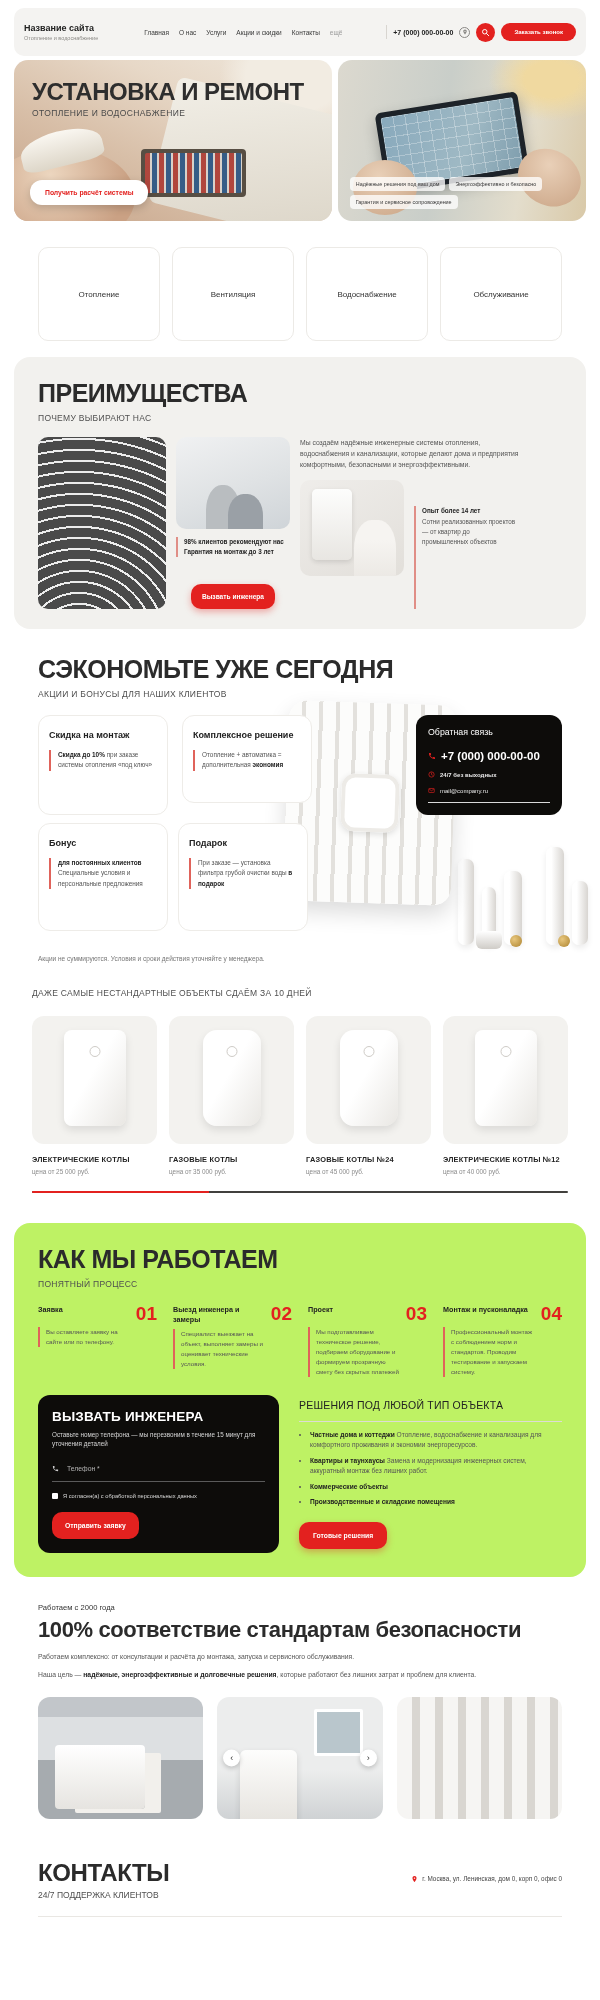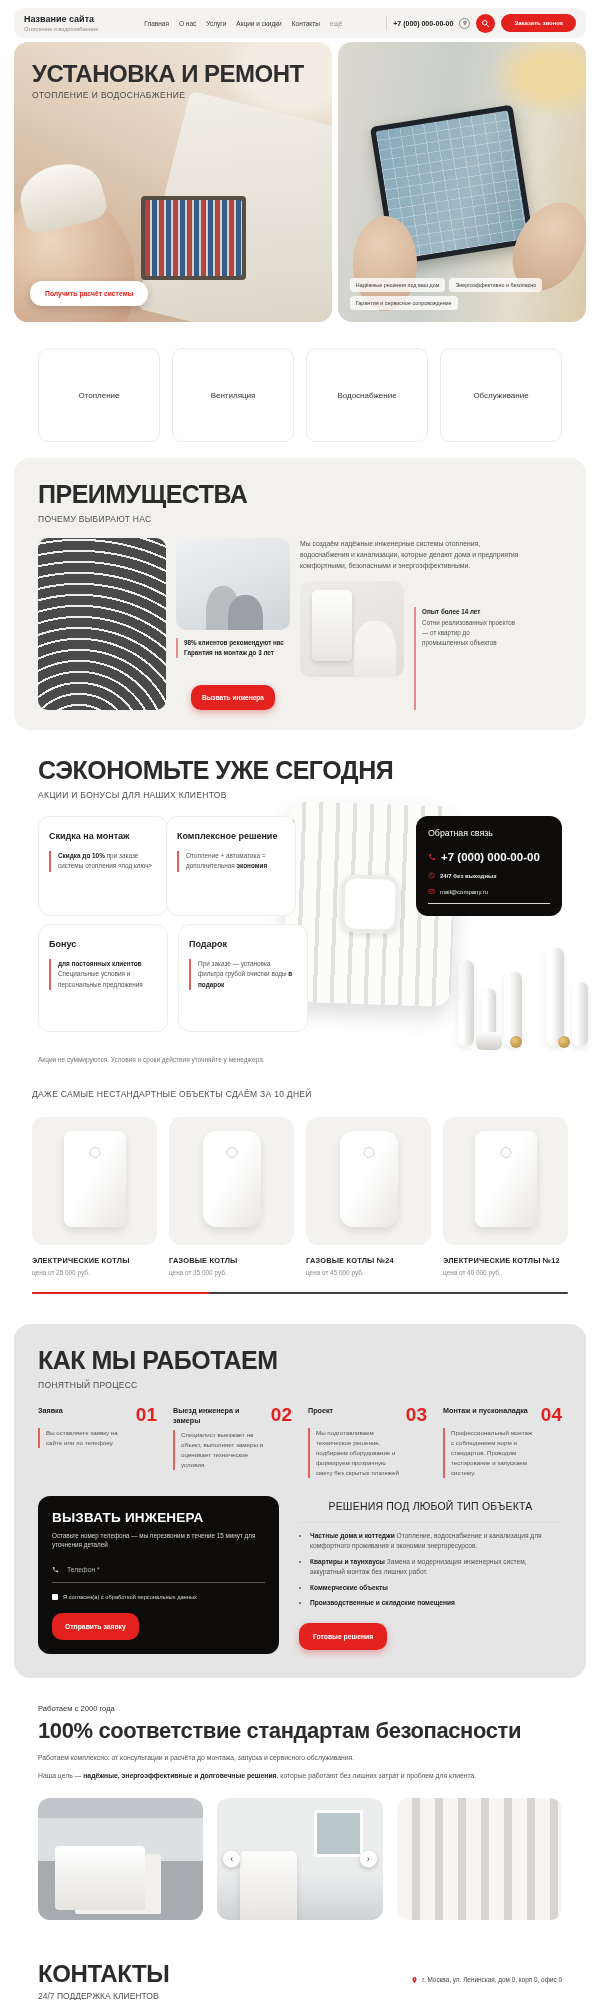--- a/index.html
+++ b/index.html
@@ -2,38 +2,38 @@
 <html><head>
 <meta charset="utf-8">
 <style>
   html,body{margin:0;padding:0;width:600px;height:2000px;overflow:hidden;background:#fff;
     font-family:"Liberation Sans",sans-serif;color:#2b2b2b;}
   *{box-sizing:border-box;}
   svg{display:block;}
 
   
   .header{margin:8px 14px 0;background:#f4f3f1;border-radius:10px;padding:5px 10px;
-    display:flex;align-items:center;height:30px;}
+    display:flex;align-items:center;height:48px;}
   .logo-name{font-size:9px;font-weight:bold;color:#222;}
   .logo-tag{font-size:5.5px;color:#8d8b87;margin-top:2px;}
   .nav{display:flex;gap:10px;align-items:center;margin-left:46px;font-size:6.5px;color:#3a3a3a;}
   .nav span{cursor:pointer;}
   .nav .nav-more{color:#9a9a9a;}
   .header-right{margin-left:auto;display:flex;align-items:center;gap:6px;}
   .phone-divider{width:1px;height:14px;background:#d8d5d0;}
   .header-phone{font-size:7px;font-weight:bold;color:#222;}
   .loc-badge{width:11px;height:11px;border:1px solid #8a8885;border-radius:50%;
     display:flex;align-items:center;justify-content:center;}
   .search-btn{width:19px;height:19px;border-radius:50%;background:#e3211f;
     display:flex;align-items:center;justify-content:center;cursor:pointer;}
   .call-btn{background:#e3211f;color:#fff;font-size:6px;font-weight:bold;
     padding:6px 13px;border-radius:10px;cursor:pointer;white-space:nowrap;}
 
   
-  .hero{margin:4px 14px 0;display:flex;gap:6px;height:280px;}
+  .hero{margin:4px 14px 0;display:flex;gap:6px;height:161px;}
   .hero-pane{position:relative;border-radius:14px;overflow:hidden;}
   .hero-left{flex:1.28;background:
     radial-gradient(120px 90px at 88% 10%,#f2ece2 0 40%,rgba(0,0,0,0) 62%),
     linear-gradient(205deg,#efe8dd 0%,#e7d8c7 32%,#d8bfa8 62%,#c5a287 100%);}
   .hero-wall{position:absolute;right:-18%;top:26%;width:72%;height:80%;
     background:linear-gradient(160deg,#f2efe7,#d9d2c4);transform:rotate(14deg);border-radius:8px;}
   .hero-opening{position:absolute;left:40%;top:55%;width:33%;height:30%;
     background:#574e43;border-radius:4px;}
   .hero-opening::after{content:"";position:absolute;inset:4px;
     background:repeating-linear-gradient(90deg,#c0453c 0 5px,#efe9e2 5px 7px,#2f5f93 7px 12px,#efe9e2 12px 14px);
@@ -108,21 +108,21 @@
   
   .promo{margin:26px 38px 0;}
   .promo-wrap{position:relative;margin-top:16px;height:232px;}
   .promo-card{position:absolute;width:130px;background:#fff;border:1px solid #eeece8;
     border-radius:12px;padding:10px;z-index:2;}
   .promo-card h3{font-size:9px;font-weight:bold;text-align:left;color:#222;margin:4px 0 10px;}
   .promo-card p{border-left:2px solid #e0635b;padding-left:7px;font-size:6.4px;color:#555;line-height:1.6;margin:0;}
   .promo-card b{color:#222;}
   .promo-card .block{display:block;}
   .pc1{left:0;top:0;height:100px;}
-  .pc2{left:128px;top:0;height:100px;}
+  .pc2{left:144px;top:0;height:88px;}
   .pc3{left:0;top:108px;height:108px;}
   .pc4{left:140px;top:108px;height:108px;}
   .radiator{position:absolute;left:248px;top:-12px;width:168px;height:200px;z-index:1;
     background:repeating-linear-gradient(90deg,#fcfcfb 0 13px,#e3e1dd 13px 17px);
     border-radius:18px;transform:rotate(2deg);box-shadow:0 10px 22px rgba(0,0,0,.14);}
   .radiator::after{content:"";position:absolute;top:50%;left:50%;transform:translate(-50%,-50%);
     width:58px;height:58px;background:#fff;border-radius:14px;
     box-shadow:inset 0 0 0 4px #edebe7,0 2px 6px rgba(0,0,0,.12);}
   .radiator::before{content:"";position:absolute;left:-10px;top:18px;width:16px;height:10px;
     background:#cfccc7;border-radius:3px;}
@@ -155,21 +155,21 @@
     border-radius:14px;box-shadow:0 4px 9px rgba(0,0,0,.1);}
   .prod-img::before{content:"";position:absolute;top:30px;left:50%;transform:translateX(-50%);
     width:9px;height:9px;border:1.5px solid #cfccc7;border-radius:50%;z-index:1;}
   .prod-img.flat::after{border-radius:8px;width:62px;}
   .prod-name{font-size:7.4px;font-weight:bold;color:#222;margin-top:11px;letter-spacing:.2px;}
   .prod-price{font-size:6.4px;color:#8a8a8a;margin-top:4px;}
   .bar{margin-top:16px;height:2px;background:#41403d;border-radius:2px;position:relative;overflow:hidden;}
   .bar-fill{position:absolute;left:0;top:0;height:100%;width:33%;background:#e3211f;}
 
   
-  .process{margin:30px 14px 0;background:#e5e5e5;border-radius:16px;padding:22px 24px 24px;}
+  .process{margin:30px 14px 0;background:#bef264;border-radius:16px;padding:22px 24px 24px;}
   .steps{display:flex;gap:16px;margin-top:16px;}
   .step{flex:1;position:relative;padding-right:26px;}
   .step-head{font-size:7.2px;font-weight:bold;color:#222;line-height:1.35;min-height:17px;}
   .step-num{position:absolute;right:0;top:-2px;font-size:19px;font-weight:800;color:#e3211f;}
   .step-text{margin-top:5px;border-left:2px solid #e0635b;padding-left:6px;
     font-size:6.2px;color:#555;line-height:1.6;}
   .proc-bottom{display:flex;gap:20px;margin-top:18px;}
   .call-card{width:46%;background:#0d0c0a;border-radius:12px;padding:14px;color:#fff;}
   .call-card h3{margin:0;font-size:13.5px;font-weight:bold;letter-spacing:.2px;}
   .call-card .cc-text{font-size:6.3px;color:#d6d6d6;line-height:1.55;margin-top:6px;}
@@ -177,21 +177,21 @@
     border-bottom:1px solid #5a5a5a;padding-bottom:8px;}
   .input-row input{background:none;border:none;outline:none;color:#eee;font-size:6.8px;width:100%;
     font-family:"Liberation Sans",sans-serif;}
   .input-row input::placeholder{color:#b5b5b5;}
   .consent{display:flex;align-items:center;gap:5px;margin-top:11px;font-size:5.7px;color:#d9d9d9;}
   .checkbox{width:6px;height:6px;background:#fff;border-radius:1px;flex:none;cursor:pointer;}
   .submit{display:inline-block;background:#e3211f;color:#fff;border:none;border-radius:10px;
     padding:10px 13px;font-size:6.8px;font-weight:bold;margin-top:13px;cursor:pointer;
     font-family:"Liberation Sans",sans-serif;}
   .solutions{flex:1;padding-top:4px;}
-  .solutions h3{margin:0;font-size:10.5px;font-weight:normal;color:#222;letter-spacing:.2px;text-align:center;}
+  .solutions h3{margin:0;font-size:10.5px;font-weight:normal;color:#222;letter-spacing:.2px;}
   .sol-hr{border:none;border-top:1px solid #dddbd6;margin:10px 0 8px;}
   .sol-list{margin:0;padding-left:11px;}
   .sol-list li{font-size:6.6px;color:#555;line-height:1.6;margin-bottom:5px;}
   .sol-list b{color:#222;}
   .sol-btn{display:inline-block;background:#e3211f;color:#fff;border:none;border-radius:10px;
     padding:10px 14px;font-size:6.8px;font-weight:bold;margin-top:9px;cursor:pointer;
     box-shadow:0 3px 7px rgba(227,33,31,.35);font-family:"Liberation Sans",sans-serif;}
 
   
   .standards{margin:26px 38px 0;}

